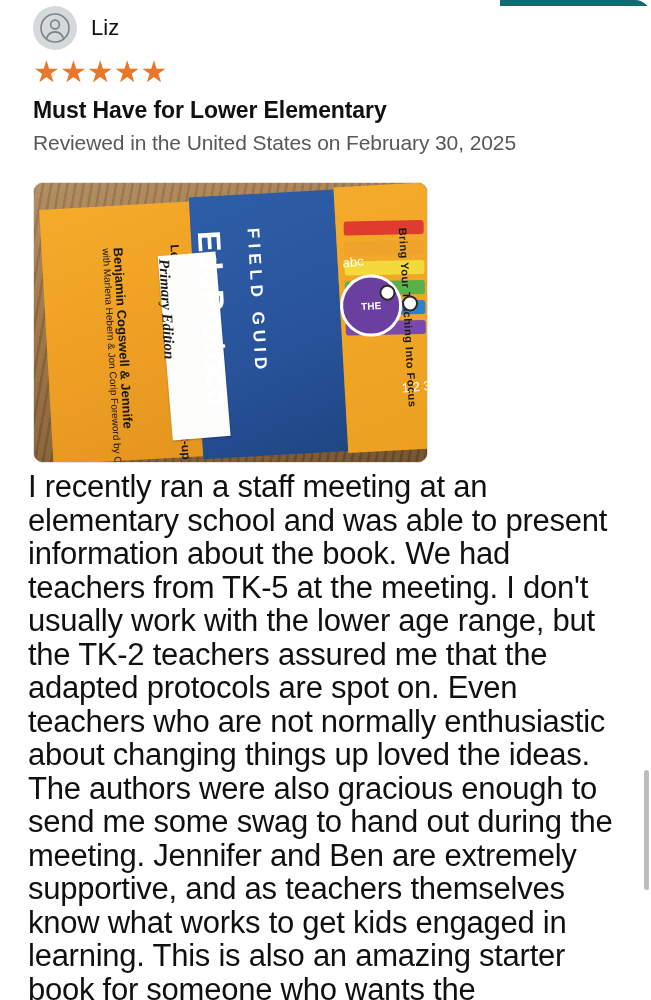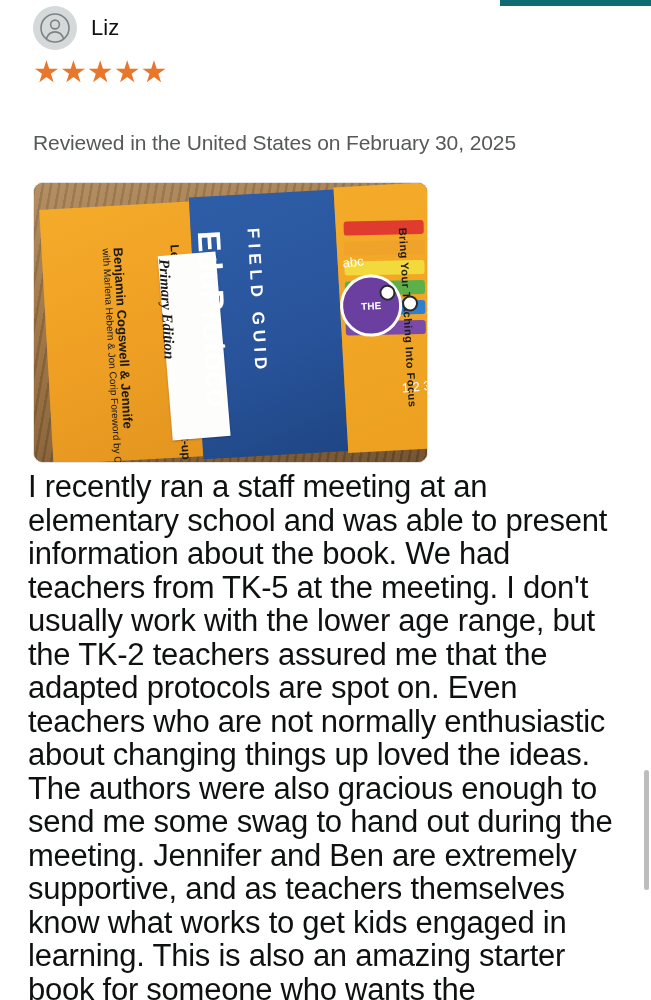--- a/index.html
+++ b/index.html
@@ -9,20 +9,21 @@
     background: #ffffff;
     font-family: "Liberation Sans", sans-serif;
     overflow: hidden;
   }
   #page {
     position: relative;
     width: 651px;
     height: 1000px;
     background: #ffffff;
     overflow: hidden;
+    border-radius: 16px;
   }
 
   
   .top-bar-left {
     position: absolute;
     top: 0; left: 0;
     width: 500px; height: 5px;
     background: #ffffff;
   }
   .top-bar-right {
@@ -325,20 +326,21 @@
         <path d="M6.5 25.5c1.6-4.6 5.0-6.6 8.5-6.6s6.9 2 8.5 6.6" fill="none" stroke="#7b8385" stroke-width="1.6"></path>
       </svg>
     </div>
     <div class="reviewer-name">Liz</div>
   </div>
 
   <div class="stars">
     <span class="star">★★★★★</span>
   </div>
 
+  <div class="review-title">Must Have for Lower Elementary</div>
 
   <div class="review-meta">Reviewed in the United States on February 30, 2025</div>
 
   <div class="review-image">
     <div class="img-inner">
       <div class="wood"></div>
       <div class="book">
         <div class="book-left"></div>
         <div class="book-mid"></div>
         <div class="book-right"></div>

